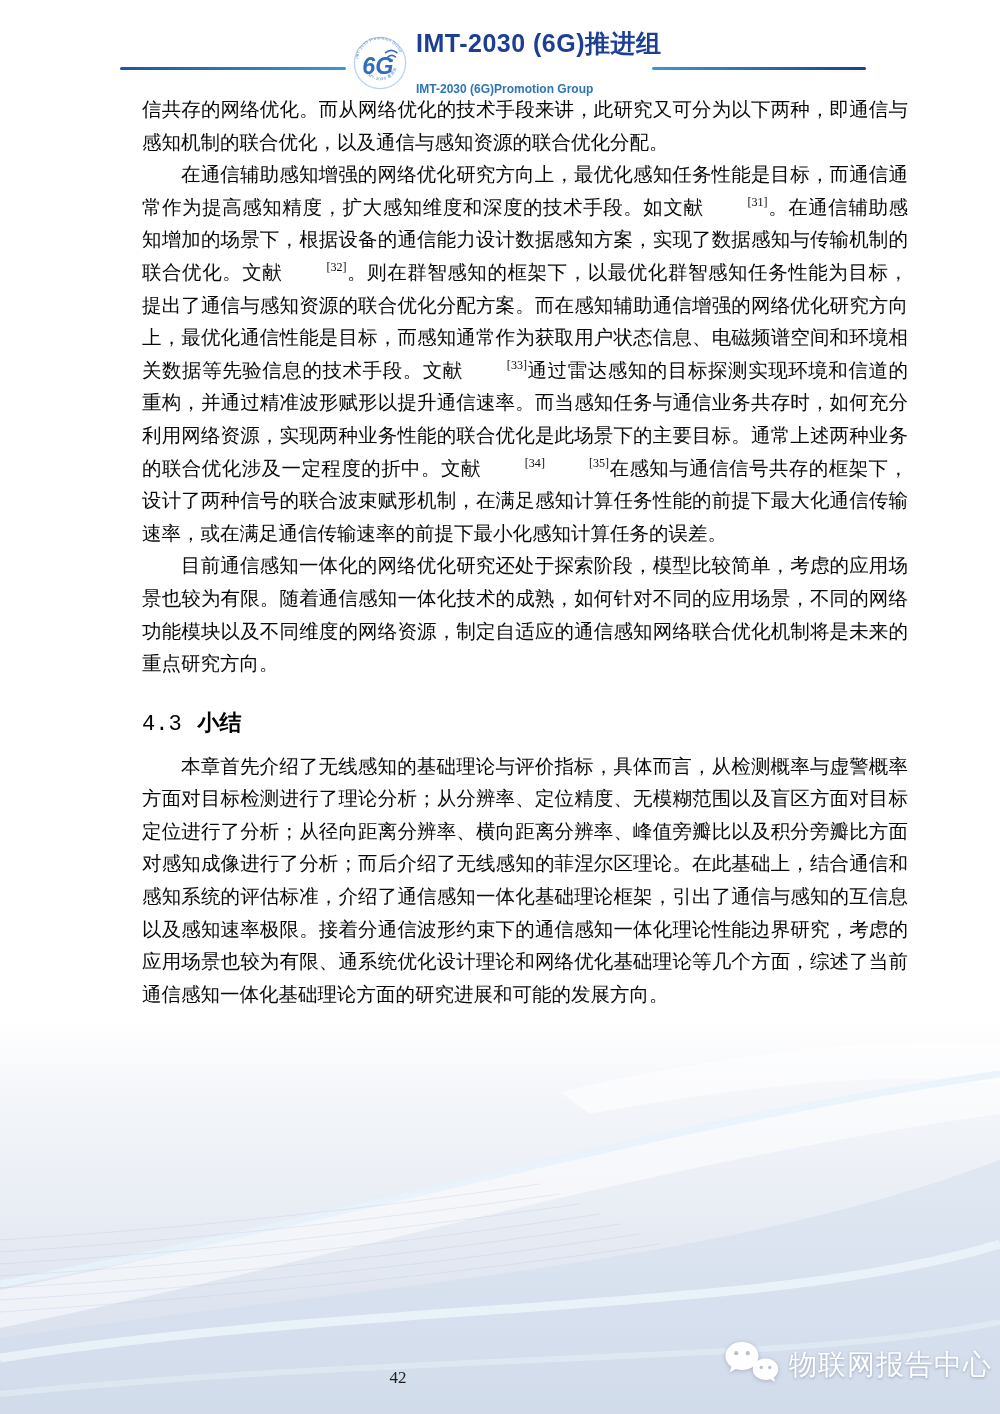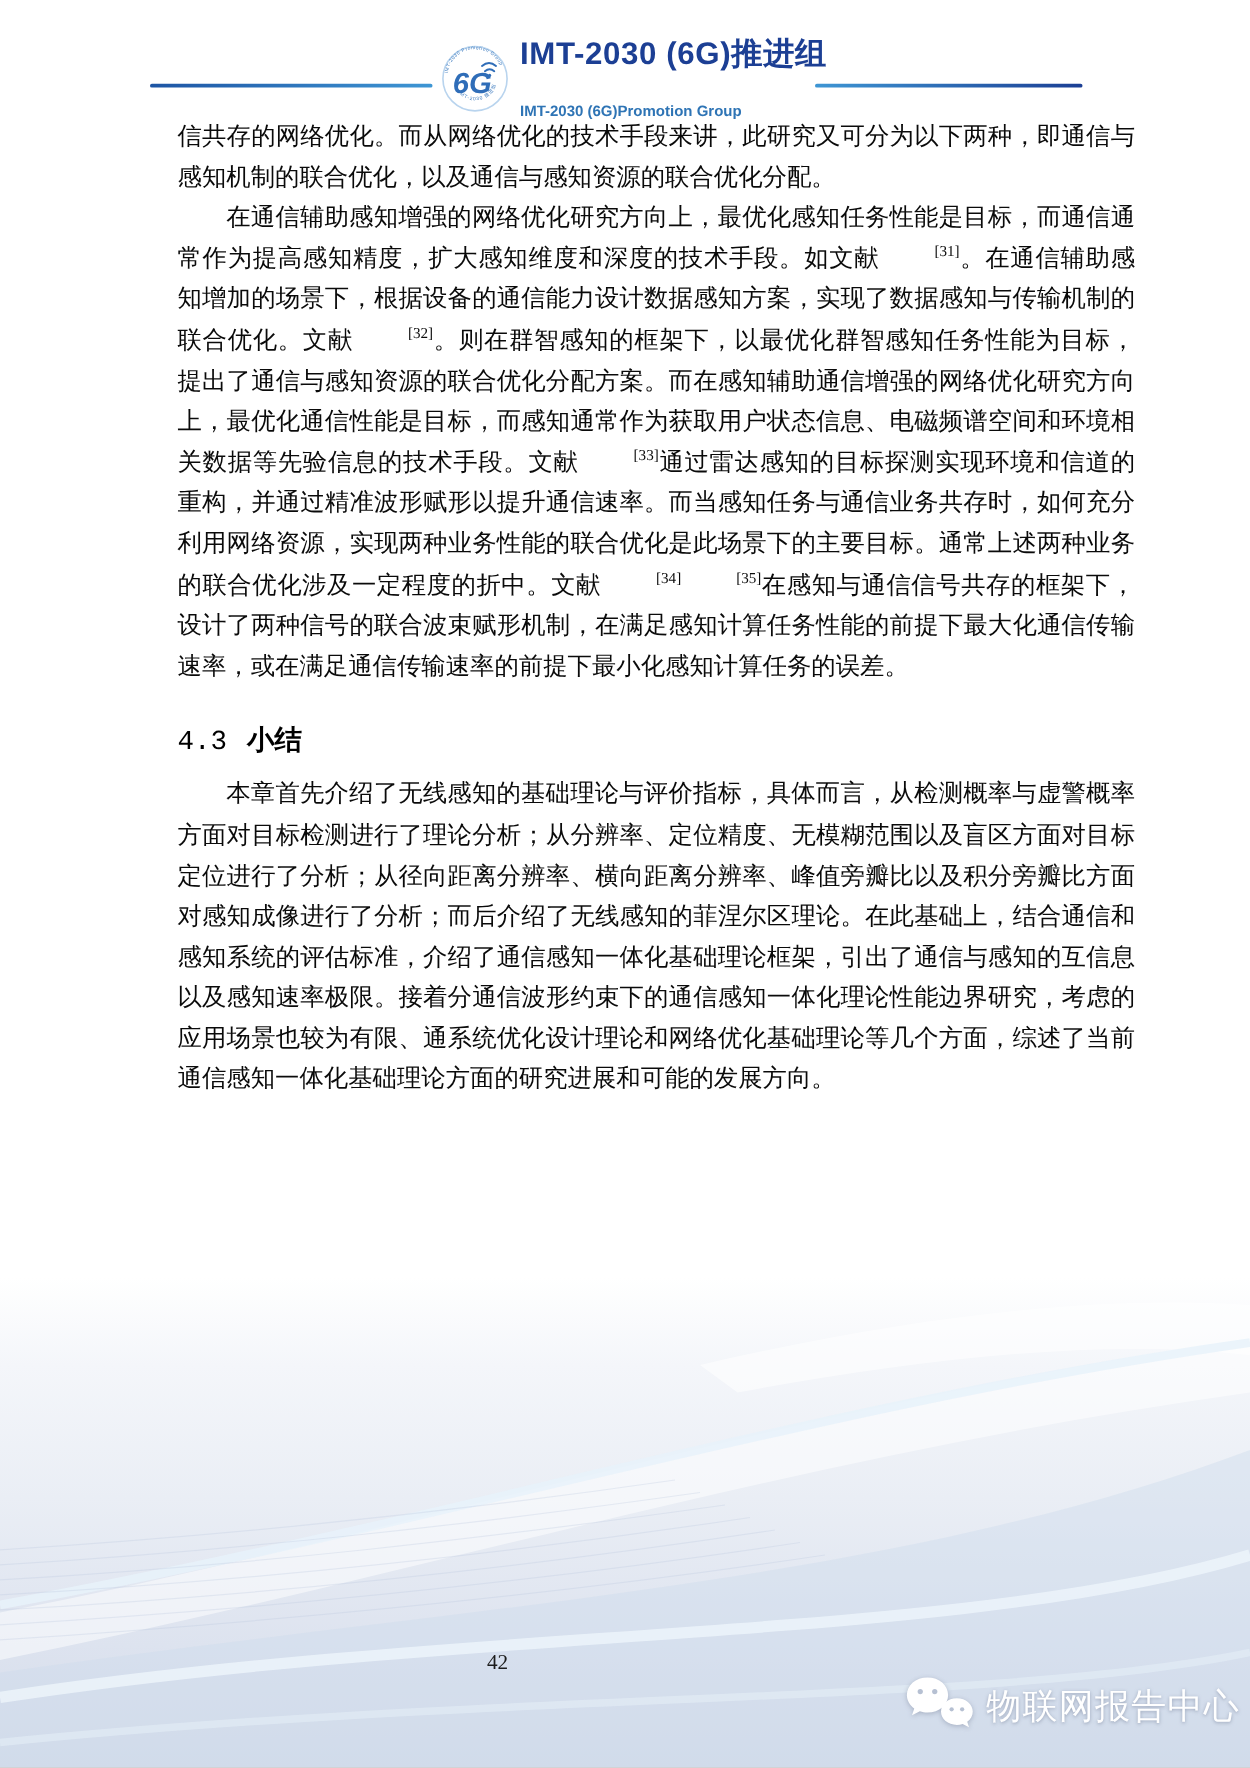--- a/index.html
+++ b/index.html
@@ -77,21 +77,21 @@
     background:linear-gradient(180deg,
       rgba(255,255,255,0) 0%,
       #f4f6fa 18%,
       #eaeef5 45%,
       #dde3ef 75%,
       #d4dbe9 100%);
   }
   .footer-art svg{position:absolute;left:0;top:0;width:100%;height:100%;}
 
   .page-number{
-    position:absolute;left:0;top:1320px;width:796px;
+    position:absolute;left:0;top:1368px;width:796px;
     text-align:center;
     font-size:17px;color:#1c1c1c;
     font-family:"Liberation Serif","DejaVu Serif",serif;
   }
 
   .watermark{
     position:absolute;right:8px;top:1340px;
     display:flex;align-items:center;gap:9px;text-align:right;
   }
   .watermark .wm-icon{width:56px;height:50px;filter:drop-shadow(0 1px 2px rgba(110,120,145,0.45));}
@@ -135,20 +135,21 @@
         <div class="logo-subtitle">IMT-2030 (6G)Promotion Group</div>
       </div>
     </div>
 
     <div class="header-rule right"></div>
   </header>
 
   <main class="content">
     <p class="body-par">信共存的网络优化。而从网络优化的技术手段来讲，此研究又可分为以下两种，即通信与感知机制的联合优化，以及通信与感知资源的联合优化分配。</p>
     <p class="body-par indent">在通信辅助感知增强的网络优化研究方向上，最优化感知任务性能是目标，而通信通常作为提高感知精度，扩大感知维度和深度的技术手段。如文献<sup class="ref">[31]</sup>。在通信辅助感知增加的场景下，根据设备的通信能力设计数据感知方案，实现了数据感知与传输机制的联合优化。文献<sup class="ref">[32]</sup>。则在群智感知的框架下，以最优化群智感知任务性能为目标，提出了通信与感知资源的联合优化分配方案。而在感知辅助通信增强的网络优化研究方向上，最优化通信性能是目标，而感知通常作为获取用户状态信息、电磁频谱空间和环境相关数据等先验信息的技术手段。文献<sup class="ref">[33]</sup>通过雷达感知的目标探测实现环境和信道的重构，并通过精准波形赋形以提升通信速率。而当感知任务与通信业务共存时，如何充分利用网络资源，实现两种业务性能的联合优化是此场景下的主要目标。通常上述两种业务的联合优化涉及一定程度的折中。文献<sup class="ref">[34]</sup><sup class="ref">[35]</sup>在感知与通信信号共存的框架下，设计了两种信号的联合波束赋形机制，在满足感知计算任务性能的前提下最大化通信传输速率，或在满足通信传输速率的前提下最小化感知计算任务的误差。</p>
+    <p class="body-par indent">目前通信感知一体化的网络优化研究还处于探索阶段，模型比较简单，考虑的应用场景也较为有限。随着通信感知一体化技术的成熟，如何针对不同的应用场景，不同的网络功能模块以及不同维度的网络资源，制定自适应的通信感知网络联合优化机制将是未来的重点研究方向。</p>
 
     <h2 class="section-heading">
       <span class="sec-num">4.3</span><span class="sec-title">小结</span>
     </h2>
 
     <p class="body-par indent">本章首先介绍了无线感知的基础理论与评价指标，具体而言，从检测概率与虚警概率方面对目标检测进行了理论分析；从分辨率、定位精度、无模糊范围以及盲区方面对目标定位进行了分析；从径向距离分辨率、横向距离分辨率、峰值旁瓣比以及积分旁瓣比方面对感知成像进行了分析；而后介绍了无线感知的菲涅尔区理论。在此基础上，结合通信和感知系统的评估标准，介绍了通信感知一体化基础理论框架，引出了通信与感知的互信息以及感知速率极限。接着分通信波形约束下的通信感知一体化理论性能边界研究，考虑的应用场景也较为有限、通系统优化设计理论和网络优化基础理论等几个方面，综述了当前通信感知一体化基础理论方面的研究进展和可能的发展方向。</p>
   </main>
 
   <div class="footer-art">
     <svg viewBox="0 0 1000 392" preserveAspectRatio="none" aria-hidden="true">

